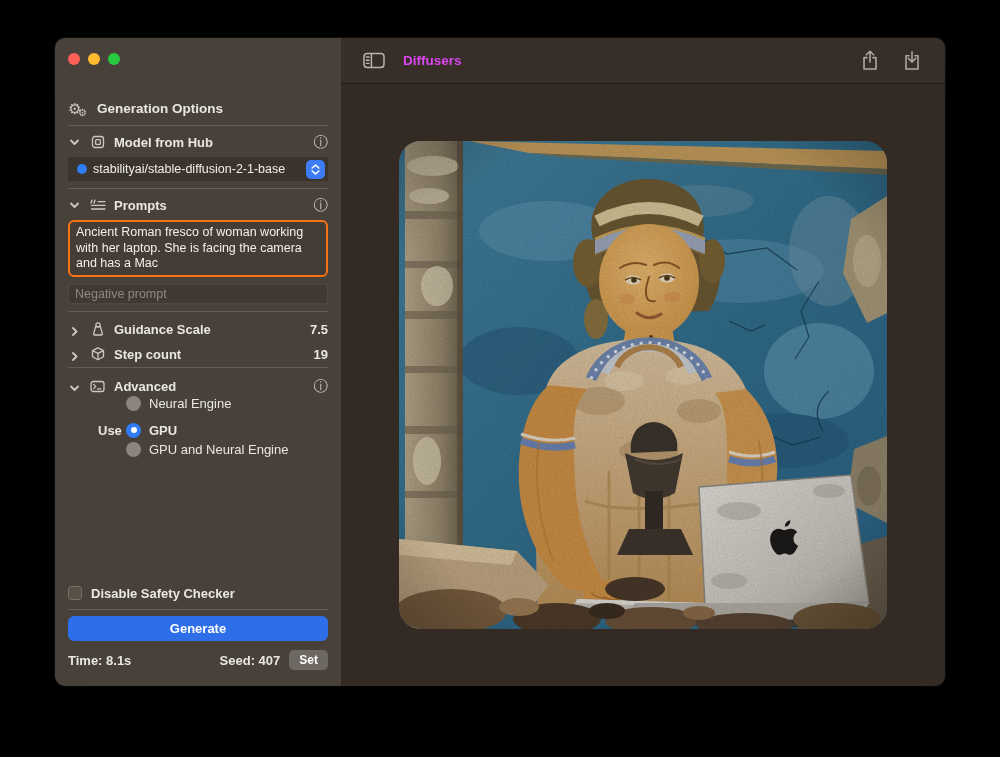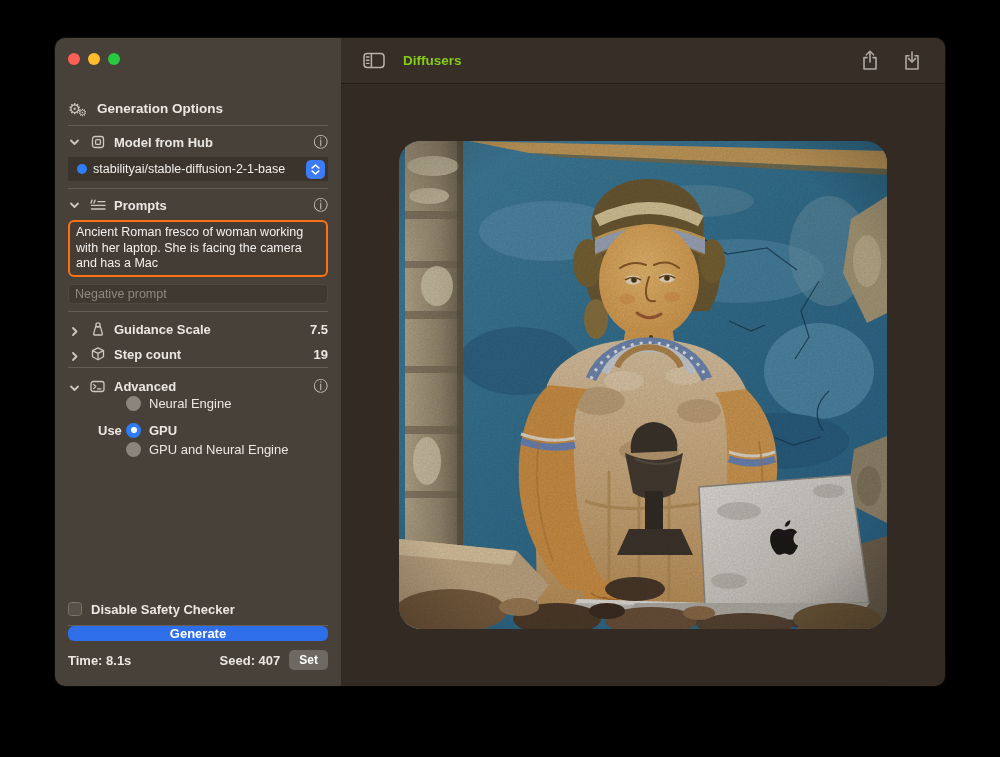--- a/index.html
+++ b/index.html
@@ -58,35 +58,35 @@
   .radio.sel { background:#2f7cf6; }
   .radio.sel::after { content:""; position:absolute; left:4.5px; top:4.5px; width:6px; height:6px;
     border-radius:50%; background:#fff; }
 
   .spacer { flex:1; }
 
   .safety-row { display:flex; align-items:center; gap:9px; height:20px; font-weight:600; }
   .checkbox { width:14px; height:14px; border-radius:3.5px; background:#575047;
     border:1px solid #78726a; flex:none; }
 
-  .generate-btn { height:15px; background:#2e6ee8; border:none; border-radius:6px;
+  .generate-btn { margin-top:6px; height:25px; background:#2e6ee8; border:none; border-radius:6px;
     color:#fff; font-weight:700; font-size:13px; width:100%; cursor:default;
     font-family:"Liberation Sans",sans-serif;text-align:center; }
 
   .status-row { margin-top:9px; display:flex; align-items:center; font-weight:700; font-size:13px;
     margin-bottom:16px; }
   .status-row .sp { flex:1; }
   .set-btn { margin-left:9px; background:#6e6862; border:none; border-radius:5px; color:#fff;
     font-weight:700; font-size:12px; padding:3px 10px; font-family:"Liberation Sans",sans-serif; cursor:default; }
 
   
   .main { flex:1; background:#342a24; display:flex; flex-direction:column; }
   .toolbar { height:46px; background:#382e28; border-bottom:1px solid #251d18;
     display:flex; align-items:center; padding:0 18px; }
-  .toolbar-title { font-weight:700; font-size:13.5px; color:#84cc16; margin-left:14px; }
+  .toolbar-title { font-weight:700; font-size:13.5px; color:#d946ef; margin-left:14px; }
   .tool-sp { flex:1; }
   .tool-ic { display:flex; align-items:center; justify-content:center; width:30px; }
   .canvas { flex:1; display:flex; align-items:center; justify-content:center; }
   .artwork { width:488px; height:488px; border-radius:22px; overflow:hidden; display:block; }
 
   svg.icon { display:block; }
 </style>
 </head>
 <body>
 

